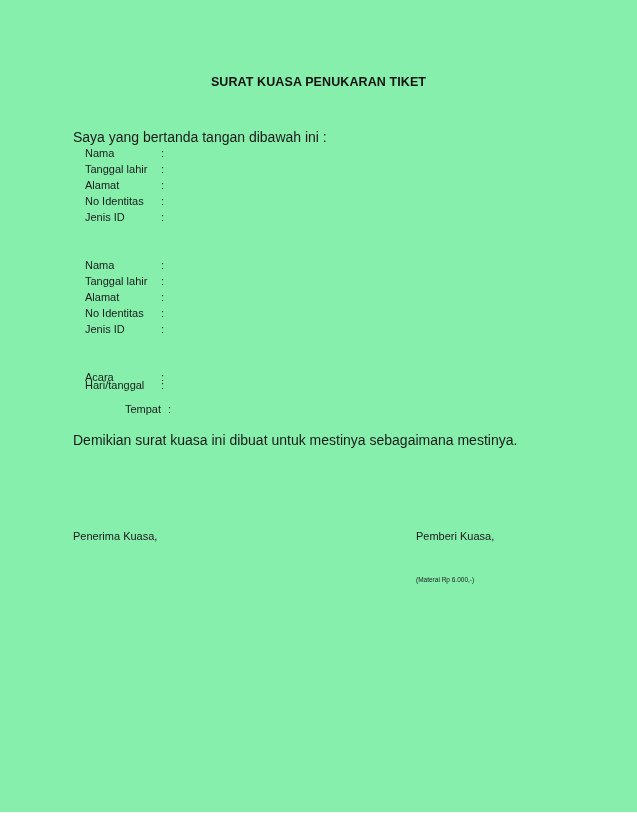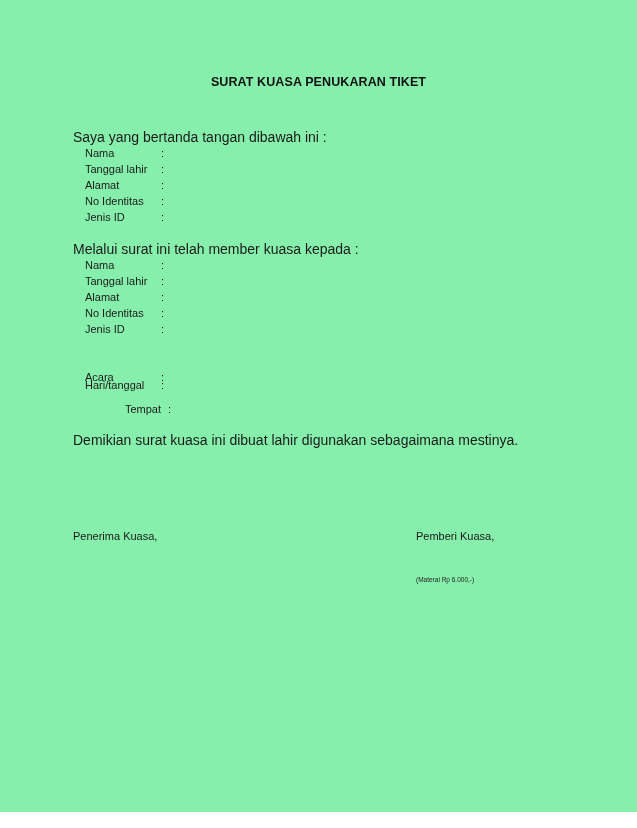--- a/index.html
+++ b/index.html
@@ -93,21 +93,20 @@
   <div class="field-row" style="top:177px;">
     <span class="label">Alamat</span><span class="colon">:</span><span class="value"></span>
   </div>
   <div class="field-row" style="top:193px;">
     <span class="label">No Identitas</span><span class="colon">:</span><span class="value"></span>
   </div>
   <div class="field-row" style="top:209px;">
     <span class="label">Jenis ID</span><span class="colon">:</span><span class="value"></span>
   </div>
 
-  <div class="text" style="top:241px;">Melalui surat ini telah member kuasa kepada :</div>
 
   <div class="field-row" style="top:257px;">
     <span class="label">Nama</span><span class="colon">:</span><span class="value"></span>
   </div>
   <div class="field-row" style="top:273px;">
     <span class="label">Tanggal lahir</span><span class="colon">:</span><span class="value"></span>
   </div>
   <div class="field-row" style="top:289px;">
     <span class="label">Alamat</span><span class="colon">:</span><span class="value"></span>
   </div>
@@ -122,19 +121,19 @@
   <div class="field-row" style="top:369px;text-decoration:underline;">
     <span class="label">Acara</span><span class="colon">:</span><span class="value"></span>
   </div>
   <div class="field-row" style="top:377px;">
     <span class="label">Hari/tanggal</span><span class="colon">:</span><span class="value"></span>
   </div>
   <div class="field-row" style="top:401px;text-align:right;">
     <span class="label">Tempat</span><span class="colon">:</span><span class="value"></span>
   </div>
 
-  <div class="text" style="top:432px;">Demikian surat kuasa ini dibuat lahir digunakan sebagaimana mestinya.</div>
+  <div class="text" style="top:432px;">Demikian surat kuasa ini dibuat untuk mestinya sebagaimana mestinya.</div>
 
   <div class="sign" style="left:73px; top:528px;text-align:right;">Penerima Kuasa,</div>
   <div class="sign" style="left:416px; top:528px;">Pemberi Kuasa,</div>
   <div class="materai">(Materai Rp 6.000,-)</div>
 
 </div>
 
 </body></html>

